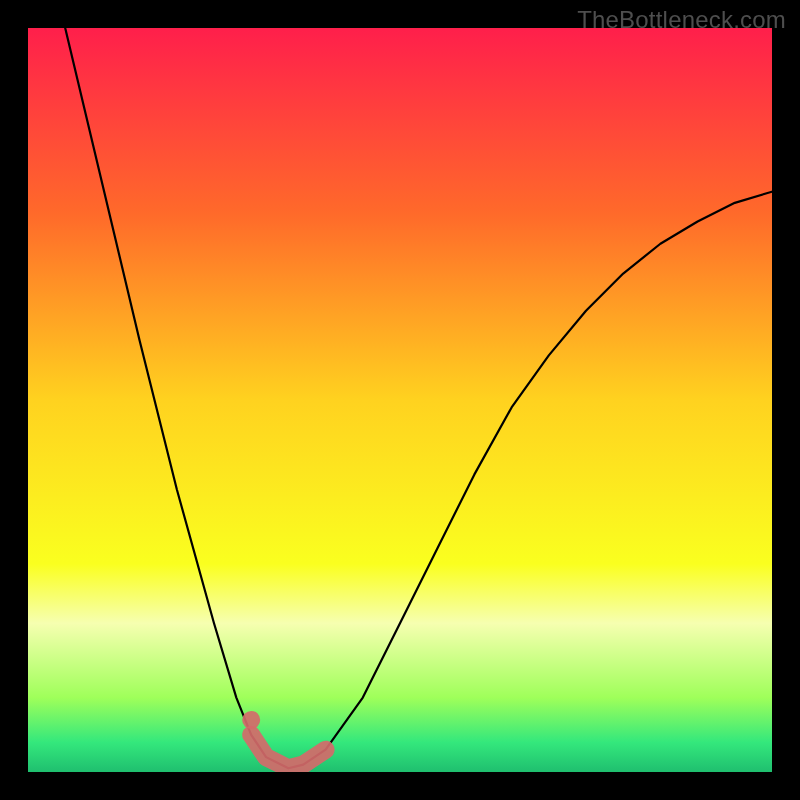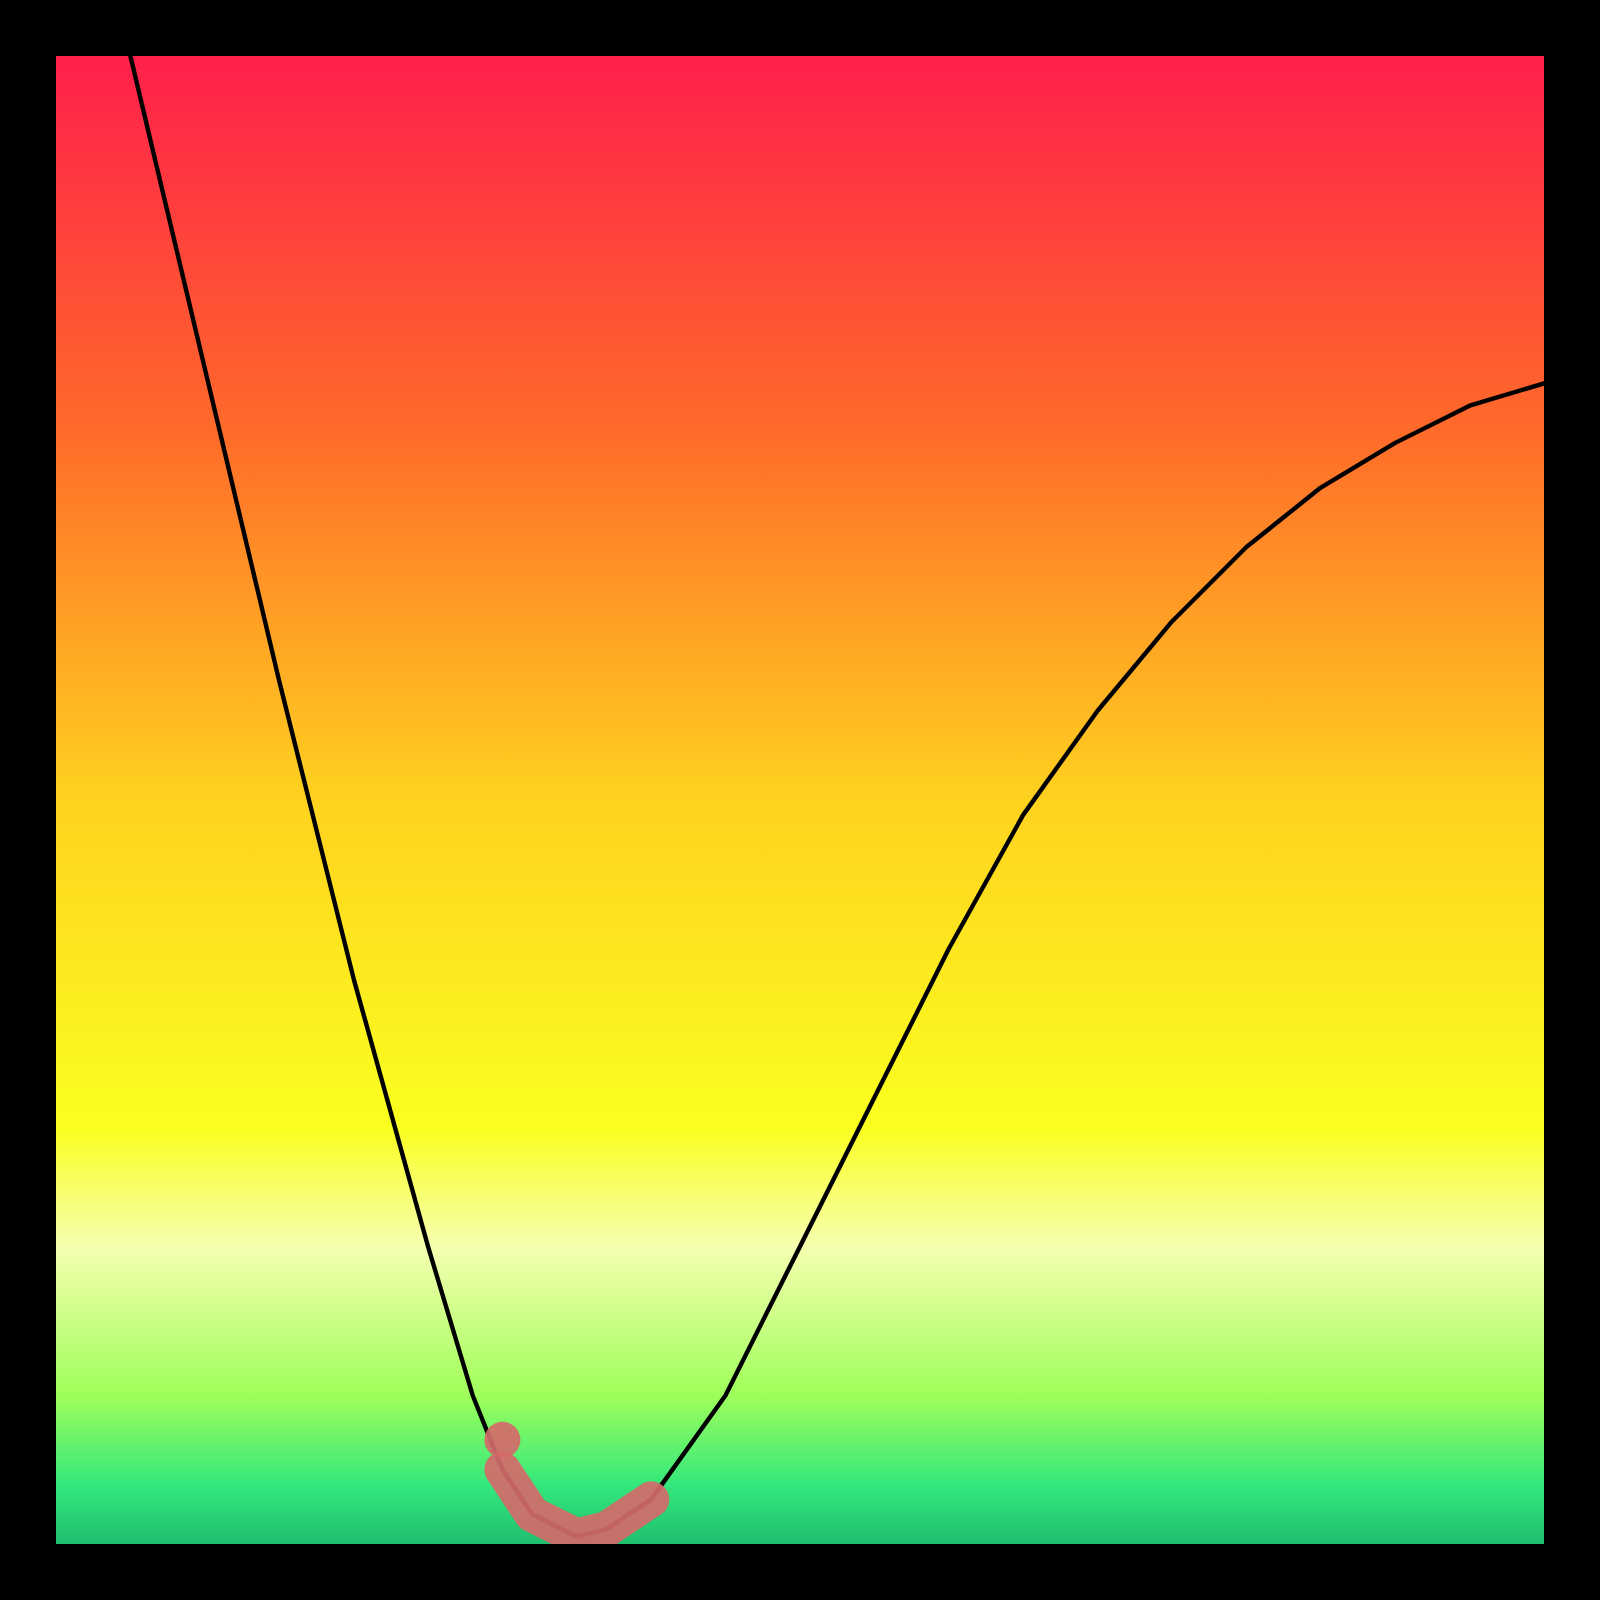--- a/index.html
+++ b/index.html
@@ -27,20 +27,21 @@
     top: 28px;
     width: 744px;
     height: 744px;
   }
   .plot svg { display: block; }
 </style>
 </head>
 <body>
 
 <div class="frame">
+  <div class="watermark">TheBottleneck.com</div>
   <div class="plot">
     <svg id="chart-svg" width="744" height="744" viewBox="0 0 744 744">
         <defs>
           <linearGradient id="bg-grad" x1="0" y1="0" x2="0" y2="1">
             <stop offset="0%" stop-color="#ff1f4b"></stop>
             <stop offset="25%" stop-color="#ff6a2a"></stop>
             <stop offset="50%" stop-color="#ffd21f"></stop>
             <stop offset="72%" stop-color="#faff1f"></stop>
             <stop offset="80%" stop-color="#f6ffb0"></stop>
             <stop offset="90%" stop-color="#9fff5a"></stop>

